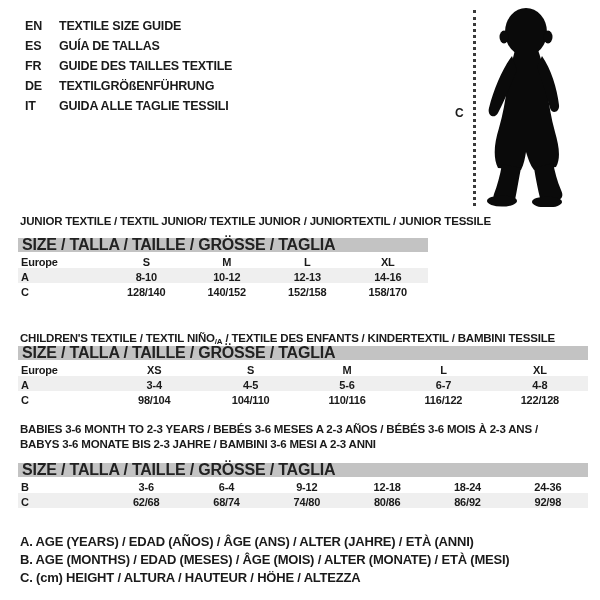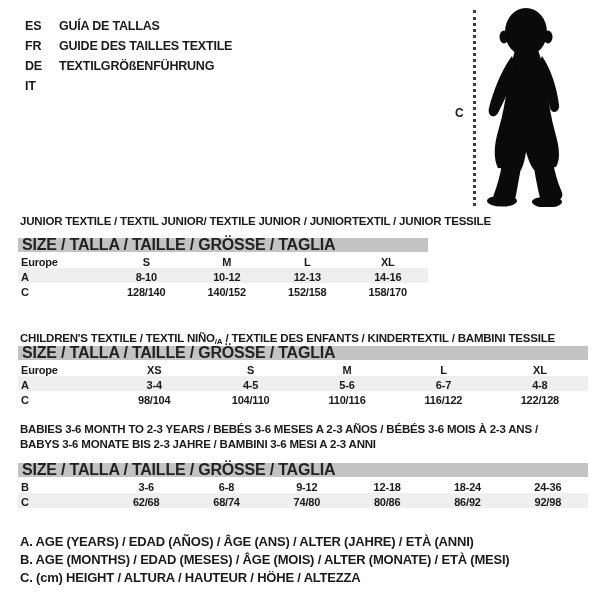--- a/index.html
+++ b/index.html
@@ -45,33 +45,38 @@
   .footnotes { position:absolute; left:20px; top:533px; font-size:13px;
                line-height:18px; white-space:nowrap; }
 </style>
 </head>
 <body>
 
 <div class="page">
 
   <div class="lang-block">
     <div class="lang-row">
+      <span class="lang-code">EN</span>
+      <span class="lang-label">TEXTILE SIZE GUIDE</span>
+    </div>
+    <div class="lang-row">
       <span class="lang-code">ES</span>
       <span class="lang-label">GUÍA DE TALLAS</span>
     </div>
     <div class="lang-row">
       <span class="lang-code">FR</span>
       <span class="lang-label">GUIDE DES TAILLES TEXTILE</span>
     </div>
     <div class="lang-row">
       <span class="lang-code">DE</span>
       <span class="lang-label">TEXTILGRÖßENFÜHRUNG</span>
     </div>
     <div class="lang-row">
       <span class="lang-code">IT</span>
+      <span class="lang-label">GUIDA ALLE TAGLIE TESSILI</span>
     </div>
   </div>
 
   <div class="dotline"></div>
   <div class="c-label">C</div>
   <div class="baby-svg">
     <svg width="92" height="201" viewBox="0 0 92 201" xmlns="http://www.w3.org/2000/svg">
       <g fill="#0a0a0a">
         <ellipse cx="45" cy="26" rx="21" ry="24"></ellipse>
         <ellipse cx="23" cy="31" rx="4.5" ry="6.5"></ellipse>
@@ -146,21 +151,21 @@
 
   <div class="sec-title" id="babies-title">
     <div>BABIES 3-6 MONTH TO 2-3 YEARS / BEBÉS 3-6 MESES A 2-3 AÑOS / BÉBÉS 3-6 MOIS À 2-3 ANS /</div>
     <div>BABYS 3-6 MONATE BIS 2-3 JAHRE / BAMBINI 3-6 MESI A 2-3 ANNI</div>
   </div>
   <div class="size-table" id="babies-table">
     <div class="tbar">SIZE / TALLA / TAILLE / GRÖSSE / TAGLIA</div>
     <div class="trow">
       <div class="cl">B</div>
       <div class="cv">3-6</div>
-      <div class="cv">6-8</div>
+      <div class="cv">6-4</div>
       <div class="cv">9-12</div>
       <div class="cv">12-18</div>
       <div class="cv">18-24</div>
       <div class="cv">24-36</div>
     </div>
     <div class="trow alt">
       <div class="cl">C</div>
       <div class="cv">62/68</div>
       <div class="cv">68/74</div>
       <div class="cv">74/80</div>

